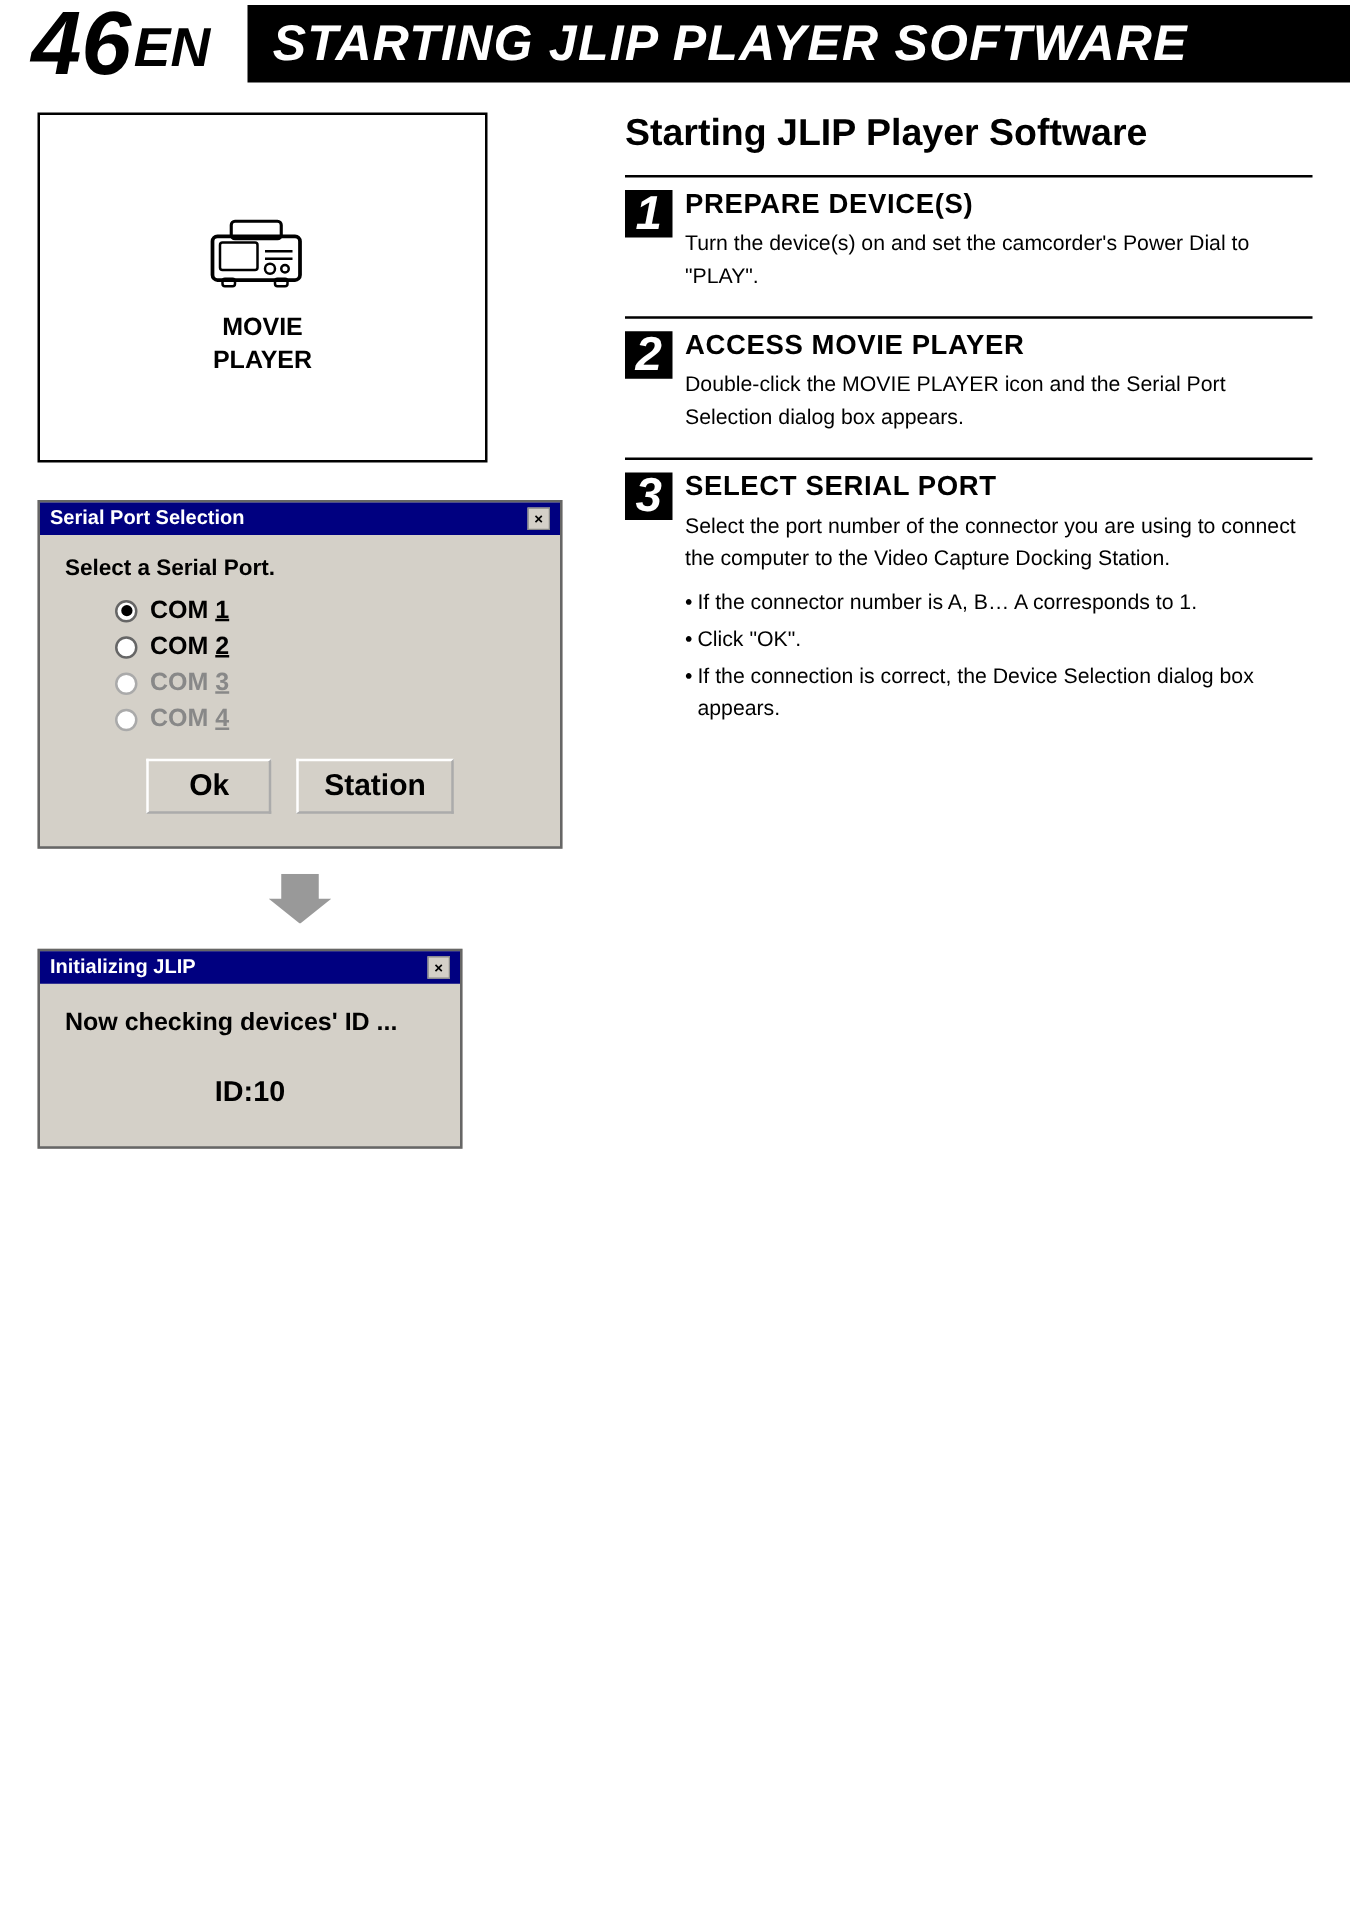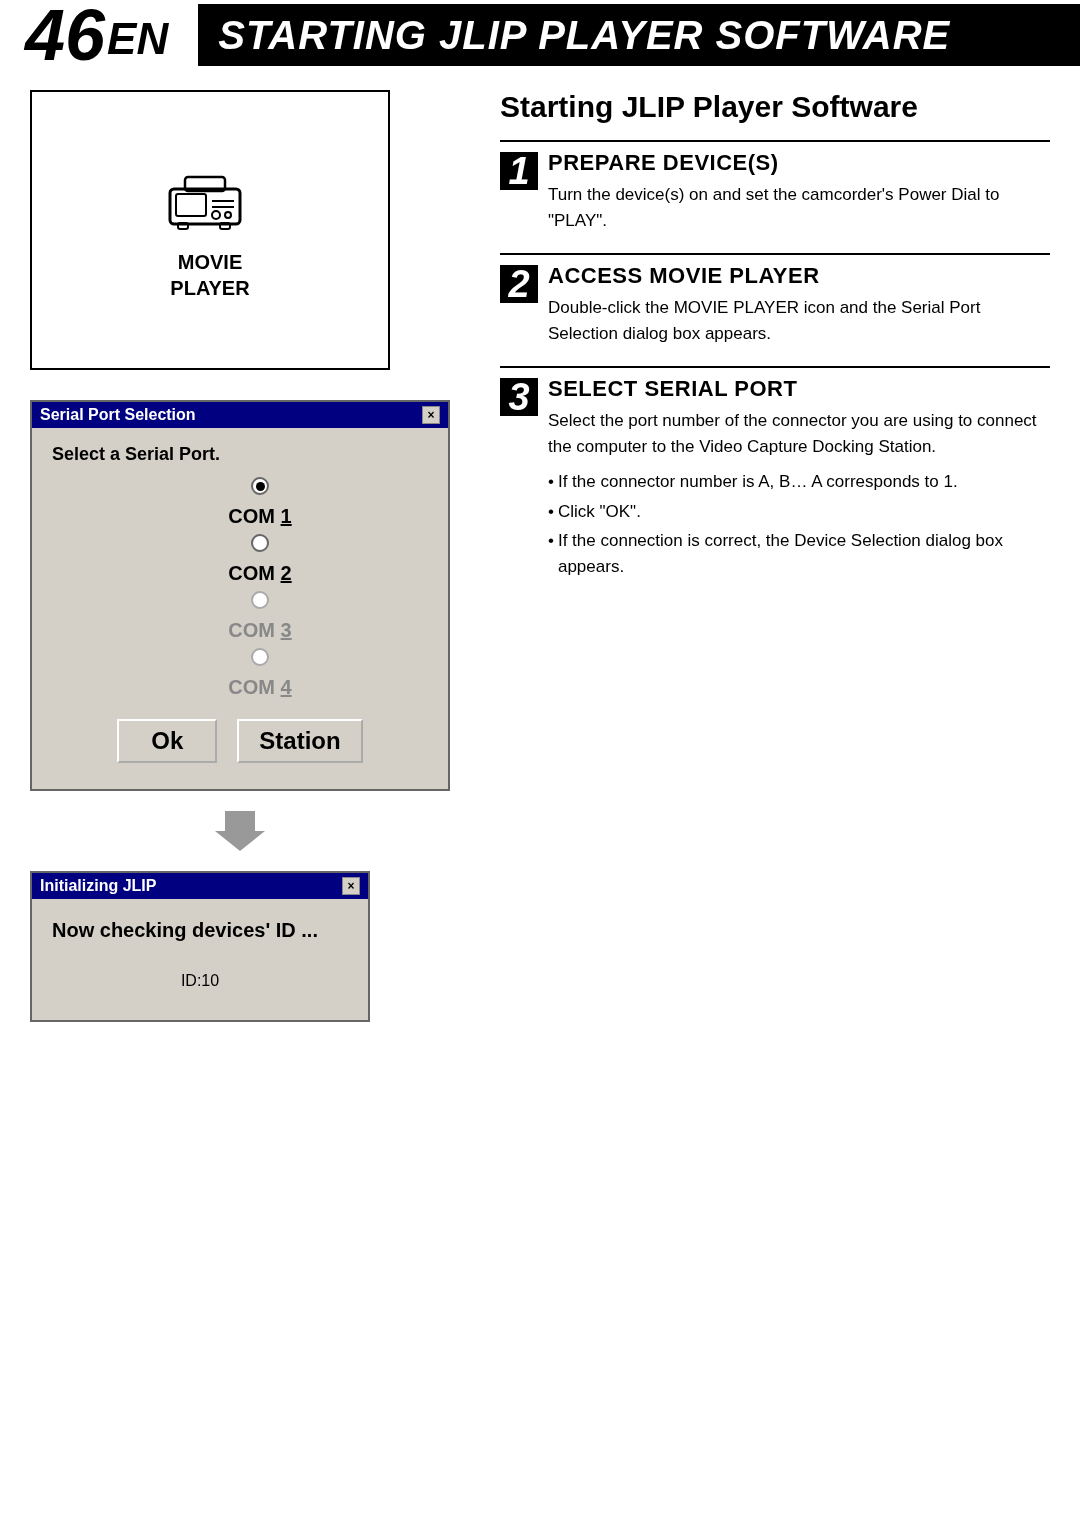--- a/index.html
+++ b/index.html
@@ -133,21 +133,20 @@
       padding-left: 40px;
       margin-bottom: 20px;
     }
     .radio-item {
       display: flex;
       align-items: center;
       gap: 10px;
       font-size: 20px;
       font-weight: bold;
       color: #000;
-      flex-direction: column;
     }
     .radio-item.disabled {
       color: #888;
     }
     .radio-circle {
       width: 18px;
       height: 18px;
       border-radius: 50%;
       border: 2px solid #666;
       display: flex;
@@ -342,21 +341,21 @@
 
     <div class="init-dialog">
       <div class="dialog-titlebar">
         <span>Initializing JLIP</span>
         <div class="dialog-close">
           <span>×</span>
         </div>
       </div>
       <div class="dialog-content" style="padding: 20px 20px 20px;">
         <div style="font-size:20px; font-weight:bold; margin-bottom:30px;">Now checking devices' ID ...</div>
-        <div style="text-align:center; font-size:16px; font-weight:normal; padding-bottom:10px;">ID:10</div>
+        <div style="text-align:center; font-size:23px; font-weight:bold; padding-bottom:10px;">ID:10</div>
       </div>
     </div>
 
   </div>
 
   <div class="right-col">
     <div class="section-title-main">Starting JLIP Player Software</div>
 
     <div class="step">
       <div class="step-number-box">

